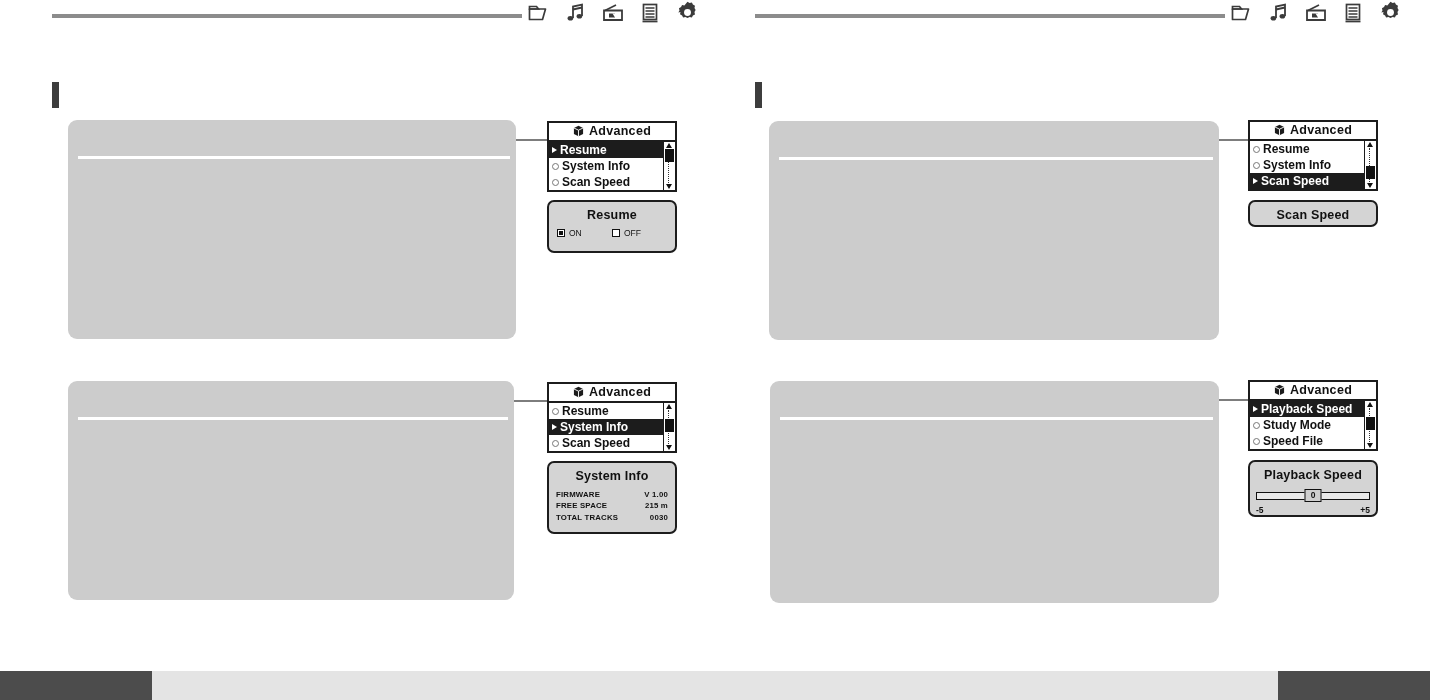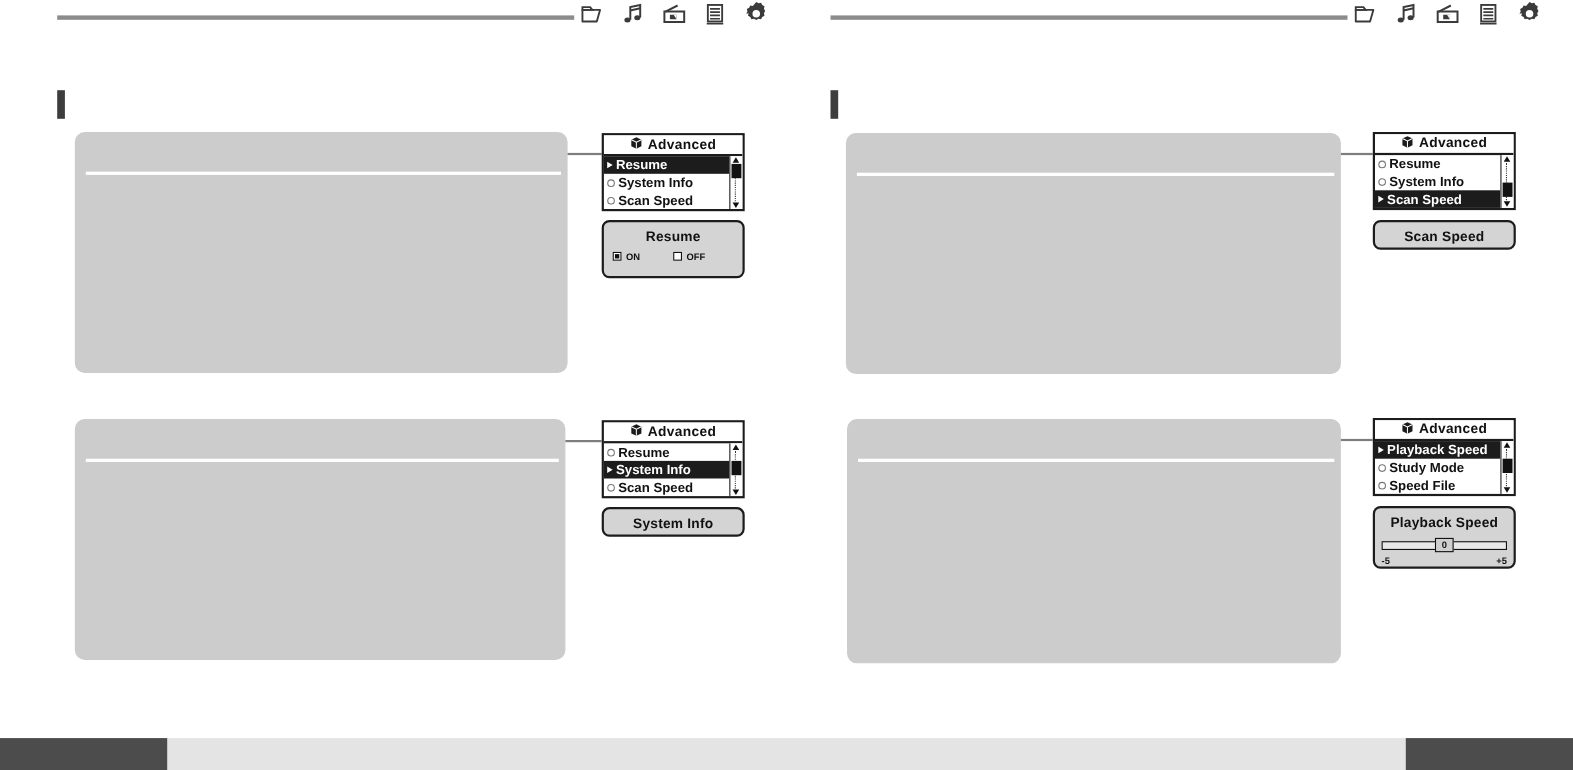--- a/index.html
+++ b/index.html
@@ -88,21 +88,21 @@
   
   .opts{display:flex;flex-wrap:wrap;}
   .opt{display:flex;align-items:center;gap:4px;width:50%;margin-bottom:5px;}
   .opt .cb{
     width:8px;height:8px;border:1.4px solid #111;background:#ffffff;
     box-sizing:border-box;flex:none;position:relative;
   }
   .opt.on .cb::after{
     content:"";position:absolute;left:1.2px;top:1.2px;right:1.2px;bottom:1.2px;background:#111;
   }
-  .opt .otxt{font-size:8.5px;font-weight:bold;color:#111;line-height:1;}
+  .opt .otxt{font-size:8.5px;font-weight:normal;color:#111;line-height:1;}
 
   
   .inforow{display:flex;justify-content:space-between;font-size:7.8px;font-weight:bold;color:#111;line-height:1.45;letter-spacing:.2px;}
 
   
   .sld-wrap{padding:4px 2px 0 2px;}
   .sld{position:relative;height:13px;margin:0 4px;}
   .sld-track{position:absolute;left:0;right:0;top:3px;height:8px;background:#e9e9e9;border:1.4px solid #111;box-sizing:border-box;}
   .sld-thumb{
     position:absolute;left:50%;top:0;transform:translateX(-50%);
@@ -261,20 +261,34 @@
           <span class="sb-arrow sb-up"></span>
           <span class="sb-track"></span>
           <span class="sb-thumb" style="top:16px;height:13px;"></span>
           <span class="sb-arrow sb-dn"></span>
         </div>
       </div>
     </div>
 
     <div class="dlg" style="left:547px;top:461px;">
       <div class="dlg-title">System Info</div>
+      <div class="dlg-body" style="padding:3px 7px 9px 7px;">
+        <div class="inforow">
+          <span>FIRMWARE</span>
+          <span>V 1.00</span>
+        </div>
+        <div class="inforow">
+          <span>FREE SPACE</span>
+          <span>215 m</span>
+        </div>
+        <div class="inforow">
+          <span>TOTAL TRACKS</span>
+          <span>0030</span>
+        </div>
+      </div>
     </div>
   </div>
 
   <div class="col right">
 
     <div class="hdr" style="left:40px;">
       <div class="hdr-rule"></div>
       <div class="hdr-icons">
         <span>
           <svg width="24" height="24" viewBox="0 0 24 24">

